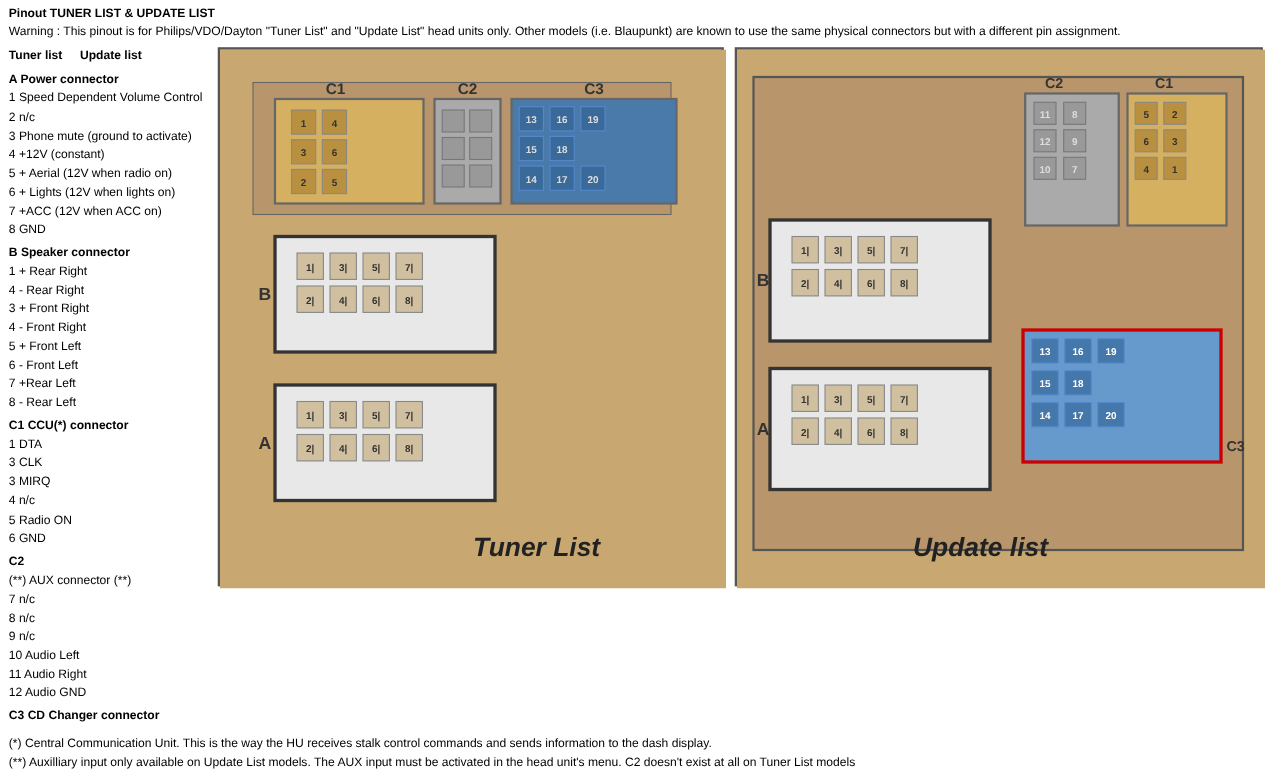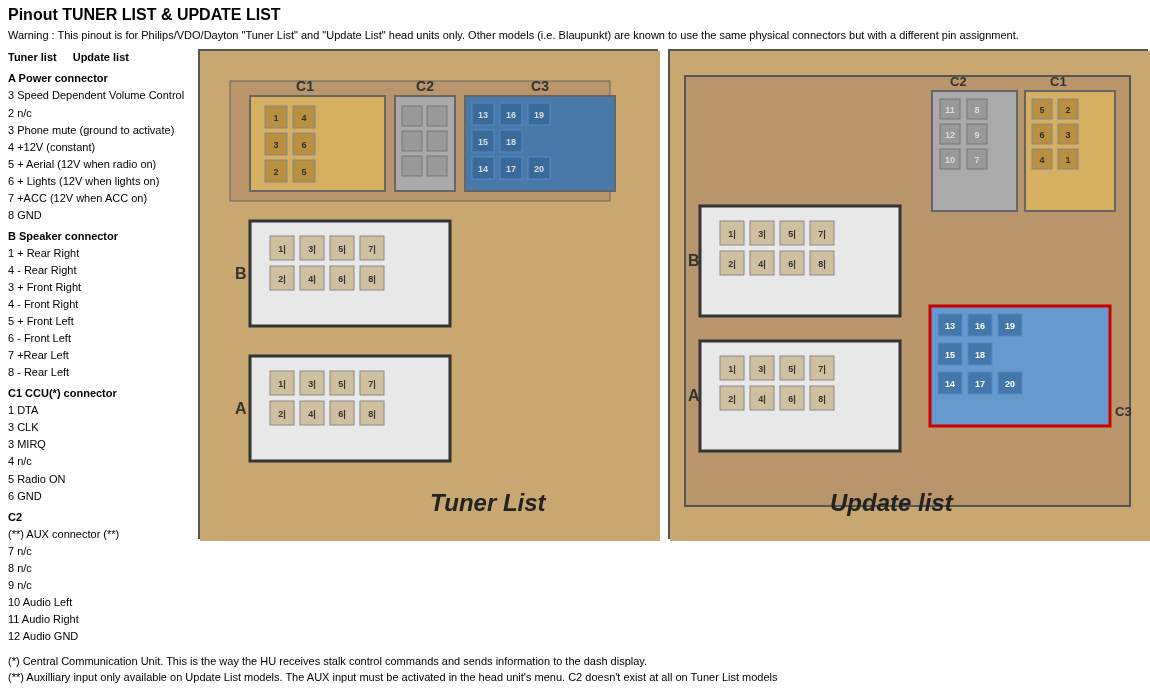--- a/index.html
+++ b/index.html
@@ -7,21 +7,21 @@
       font-family: Arial, sans-serif;
       font-size: 11px;
       background: #fff;
       color: #000;
       width: 1150px;
       min-height: 700px;
       overflow-x: hidden;
     }
     .page-title {
       font-weight: bold;
-      font-size: 16px;
+      font-size: 11px;
       padding: 6px 8px 2px 8px;
     }
     .warning-text {
       font-size: 11px;
       padding: 2px 8px 6px 8px;
       line-height: 1.4;
     }
     .main-layout {
       display: flex;
       padding: 0 8px;
@@ -85,21 +85,21 @@
 
 <div class="main-layout">
 
   <div class="left-panel">
     <div class="section-header">
       <span>Tuner list</span>
       <span>Update list</span>
     </div>
     <div class="connector-section">
       <div class="connector-title">A Power connector</div>
-      <div>3 Speed Dependent Volume Control</div>
+      <div>1 Speed Dependent Volume Control</div>
       <div>2 n/c</div>
       <div>3 Phone mute (ground to activate)</div>
       <div>4 +12V (constant)</div>
       <div>5 + Aerial (12V when radio on)</div>
       <div>6 + Lights (12V when lights on)</div>
       <div>7 +ACC (12V when ACC on)</div>
       <div>8 GND</div>
     </div>
     <div class="connector-section">
       <div class="connector-title">B Speaker connector</div>
@@ -123,20 +123,23 @@
     </div>
     <div class="connector-section">
       <div class="connector-title">C2</div>
       <div>(**) AUX connector (**)</div>
       <div>7 n/c</div>
       <div>8 n/c</div>
       <div>9 n/c</div>
       <div>10 Audio Left</div>
       <div>11 Audio Right</div>
       <div>12 Audio GND</div>
+    </div>
+    <div class="connector-section">
+      <div class="connector-title">C3 CD Changer connector</div>
     </div>
   </div>
 
   <div class="diagrams-area">
     <div class="diagrams-row">
 
       <div class="tuner-diagram">
         <svg width="460" height="490" xmlns="http://www.w3.org/2000/svg">
 
           <rect width="460" height="490" fill="#c8a870"></rect>

